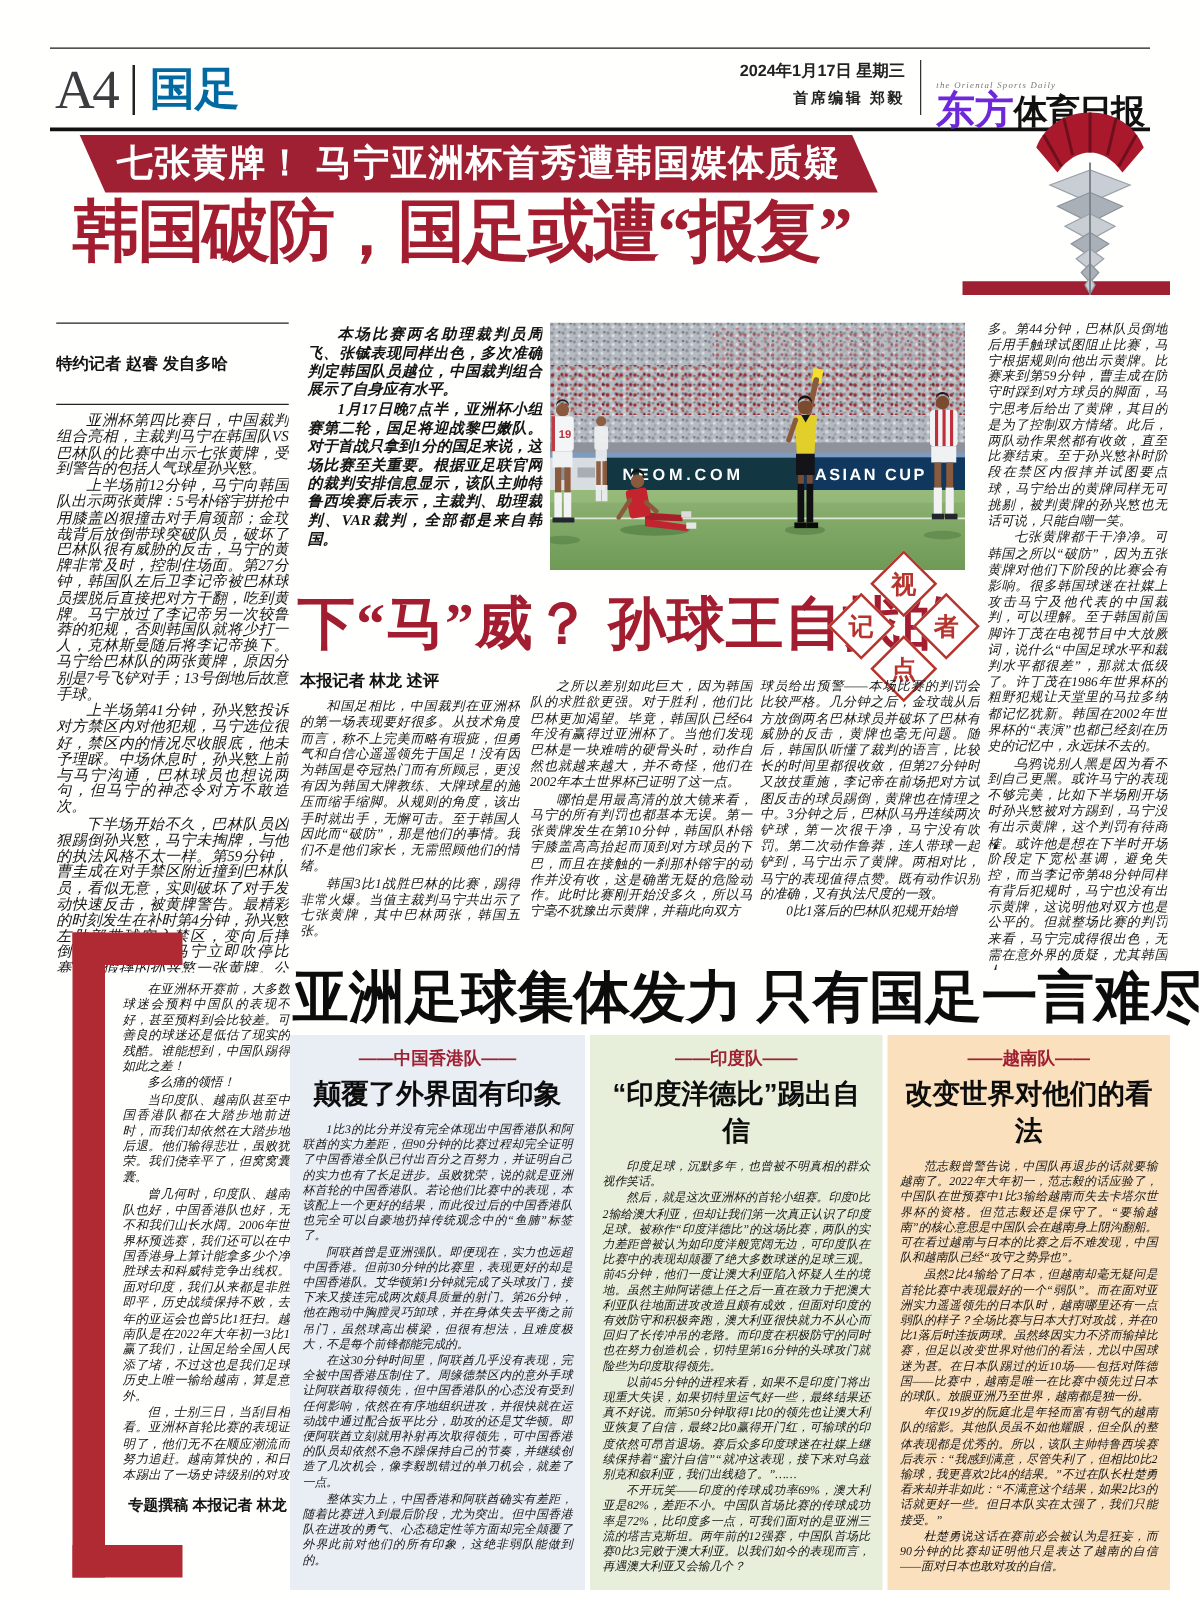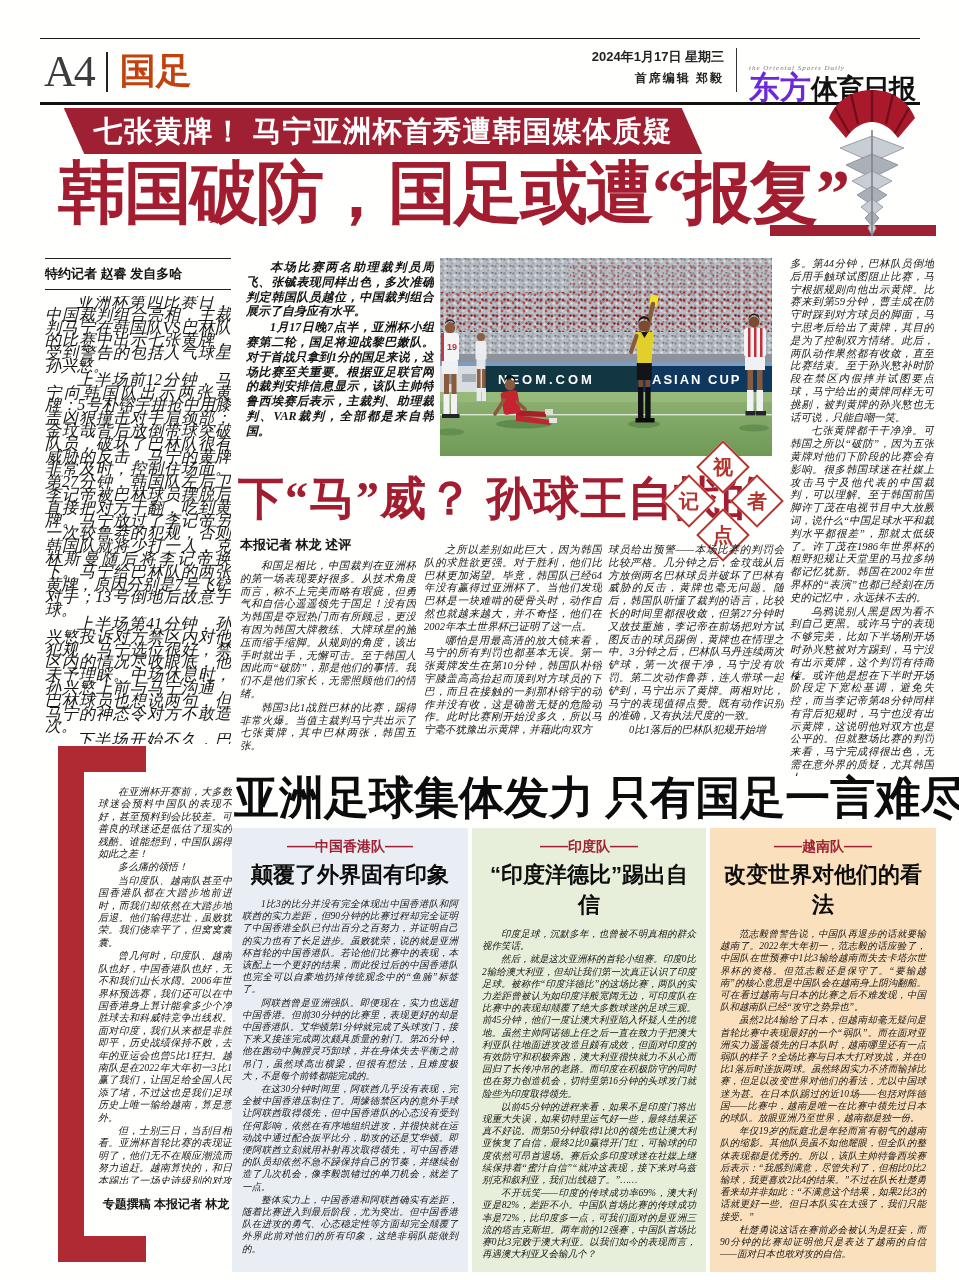--- a/index.html
+++ b/index.html
@@ -7,43 +7,43 @@
         font-family:"Liberation Serif","DejaVu Serif",serif;color:#141414;}
   .abs{position:absolute;}
   p{margin:0 0 1px 0;text-indent:2em;text-align:justify;font-style:italic;}
   p.noindent{text-indent:0;}
 
   
   .rule-thin{height:1px;background:#1a1a1a;}
   .rule-thick{height:3px;background:#111;}
   .pageno{font-size:44px;font-weight:400;color:#3c3c40;letter-spacing:-2px;}
   .hdr-sep{width:2px;height:40px;background:#222;margin:0 12px;}
-  .section-name{font-size:36px;font-weight:900;font-family:"Liberation Sans",sans-serif;color:#c2410c;}
+  .section-name{font-size:36px;font-weight:900;font-family:"Liberation Sans",sans-serif;color:#0369a1;}
   .date-block{text-align:right;font-family:"Liberation Sans",sans-serif;}
   .date-line1{font-size:13px;font-weight:bold;color:#222;}
   .date-line2{font-size:12px;font-weight:bold;color:#222;margin-top:4px;letter-spacing:2px;}
   .mast-en{font-size:7px;color:#777;letter-spacing:1px;font-style:italic;margin-top:16px;}
   .mast-cn{line-height:1;}
   .mast-red{font-size:31px;font-weight:900;color:#6d28d9;font-family:"Liberation Serif",serif;}
   .mast-black{font-size:27px;font-weight:900;color:#111;font-family:"Liberation Sans",sans-serif;letter-spacing:-1px;}
 
   
   .kicker-wrap{left:74px;top:108px;width:618px;height:46px;}
   .kicker-bg{position:absolute;inset:0;background:#9e2032;transform:skewX(24deg);}
   .kicker-text{position:relative;color:#fff;font-family:"Liberation Sans",sans-serif;
       font-weight:900;font-size:29px;line-height:46px;text-align:center;letter-spacing:1px;}
-  .main-headline{left:58px;top:156px;width:884px;font-size:68px;font-weight:900;
+  .main-headline{left:58px;top:156px;width:884px;font-size:54px;font-weight:900;
       color:#a21d30;letter-spacing:-2px;line-height:1.1;white-space:nowrap;
       font-family:"Liberation Serif",serif;}
   .deco-rule{left:770px;top:225px;width:166px;height:11px;background:#9e2032;}
 
   
   .byline{font-weight:bold;font-size:13px;border-top:1px solid #222;border-bottom:1px solid #222;
-      padding:6px 0;font-family:"Liberation Sans",sans-serif;}
-  .body-col{font-size:16px;line-height:12.8px;overflow:hidden;}
+      padding:23px 0;font-family:"Liberation Sans",sans-serif;}
+  .body-col{font-size:12px;line-height:12.8px;overflow:hidden;}
   .bold-col{font-size:12px;line-height:14.8px;font-weight:bold;overflow:hidden;}
 
   
   .comm-headline{font-size:46px;font-weight:900;color:#a21d30;letter-spacing:1px;
       font-family:"Liberation Serif",serif;white-space:nowrap;}
   .comm-byline{font-size:13px;font-weight:bold;font-family:"Liberation Sans",sans-serif;}
   .kaiti{font-style:italic;}
   .comm-col{font-size:10.5px;line-height:12.8px;overflow:hidden;}
   .stamp{width:140px;height:112px;}
   .diamond{position:absolute;width:34px;height:34px;border:2px solid #b5342c;transform:rotate(45deg);

